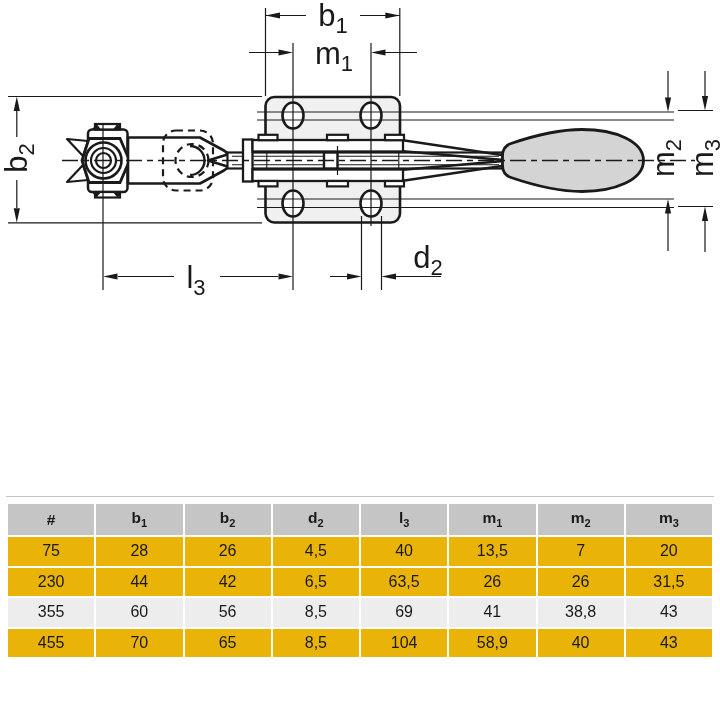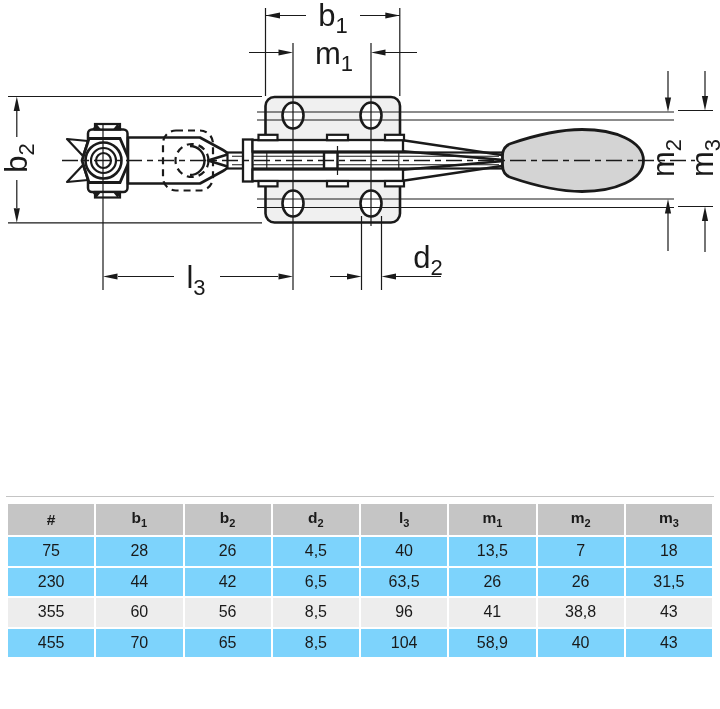--- a/index.html
+++ b/index.html
@@ -14,21 +14,21 @@
   .dim-sub{font-size:22px;}
 
   .table-wrap{position:absolute;left:6px;top:496px;width:708px;}
   .table-topline{border-top:1.5px solid var(--topline-color,#c4c4c4);height:5px;}
   table{width:100%;border-collapse:separate;border-spacing:2px;table-layout:fixed;}
   th{
     background:var(--header-bg,#c5c5c5);font-weight:bold;font-size:15.5px;
     height:31px;text-align:center;vertical-align:middle;padding:0;
   }
   td{
-    background:#7dd3fc;font-size:16px;height:28.6px;text-align:center;
+    background:#eab308;font-size:16px;height:28.6px;text-align:center;
     vertical-align:middle;padding:0;
   }
   tr.alt td{background:var(--row-alt-bg,#ededed);}
   sub{font-size:11px;}
 </style>
 </head>
 <body style="--line-color: #1a1a1a; --part-fill: #f0f0f0; --handle-fill: #d4d4d4; --header-bg: #c5c5c5; --row-alt-bg: #ededed; --topline-color: #c4c4c4; --text-color: #1a1a1a;">
 
 <svg id="drawing" width="720" height="330" viewBox="0 0 720 330">
 
@@ -172,38 +172,38 @@
     </thead>
     <tbody>
         <tr>
           <td>75</td>
           <td>28</td>
           <td>26</td>
           <td>4,5</td>
           <td>40</td>
           <td>13,5</td>
           <td>7</td>
-          <td>18</td>
+          <td>20</td>
         </tr>
         <tr>
           <td>230</td>
           <td>44</td>
           <td>42</td>
           <td>6,5</td>
           <td>63,5</td>
           <td>26</td>
           <td>26</td>
           <td>31,5</td>
         </tr>
         <tr class="alt">
           <td>355</td>
           <td>60</td>
           <td>56</td>
           <td>8,5</td>
-          <td>96</td>
+          <td>69</td>
           <td>41</td>
           <td>38,8</td>
           <td>43</td>
         </tr>
         <tr>
           <td>455</td>
           <td>70</td>
           <td>65</td>
           <td>8,5</td>
           <td>104</td>

